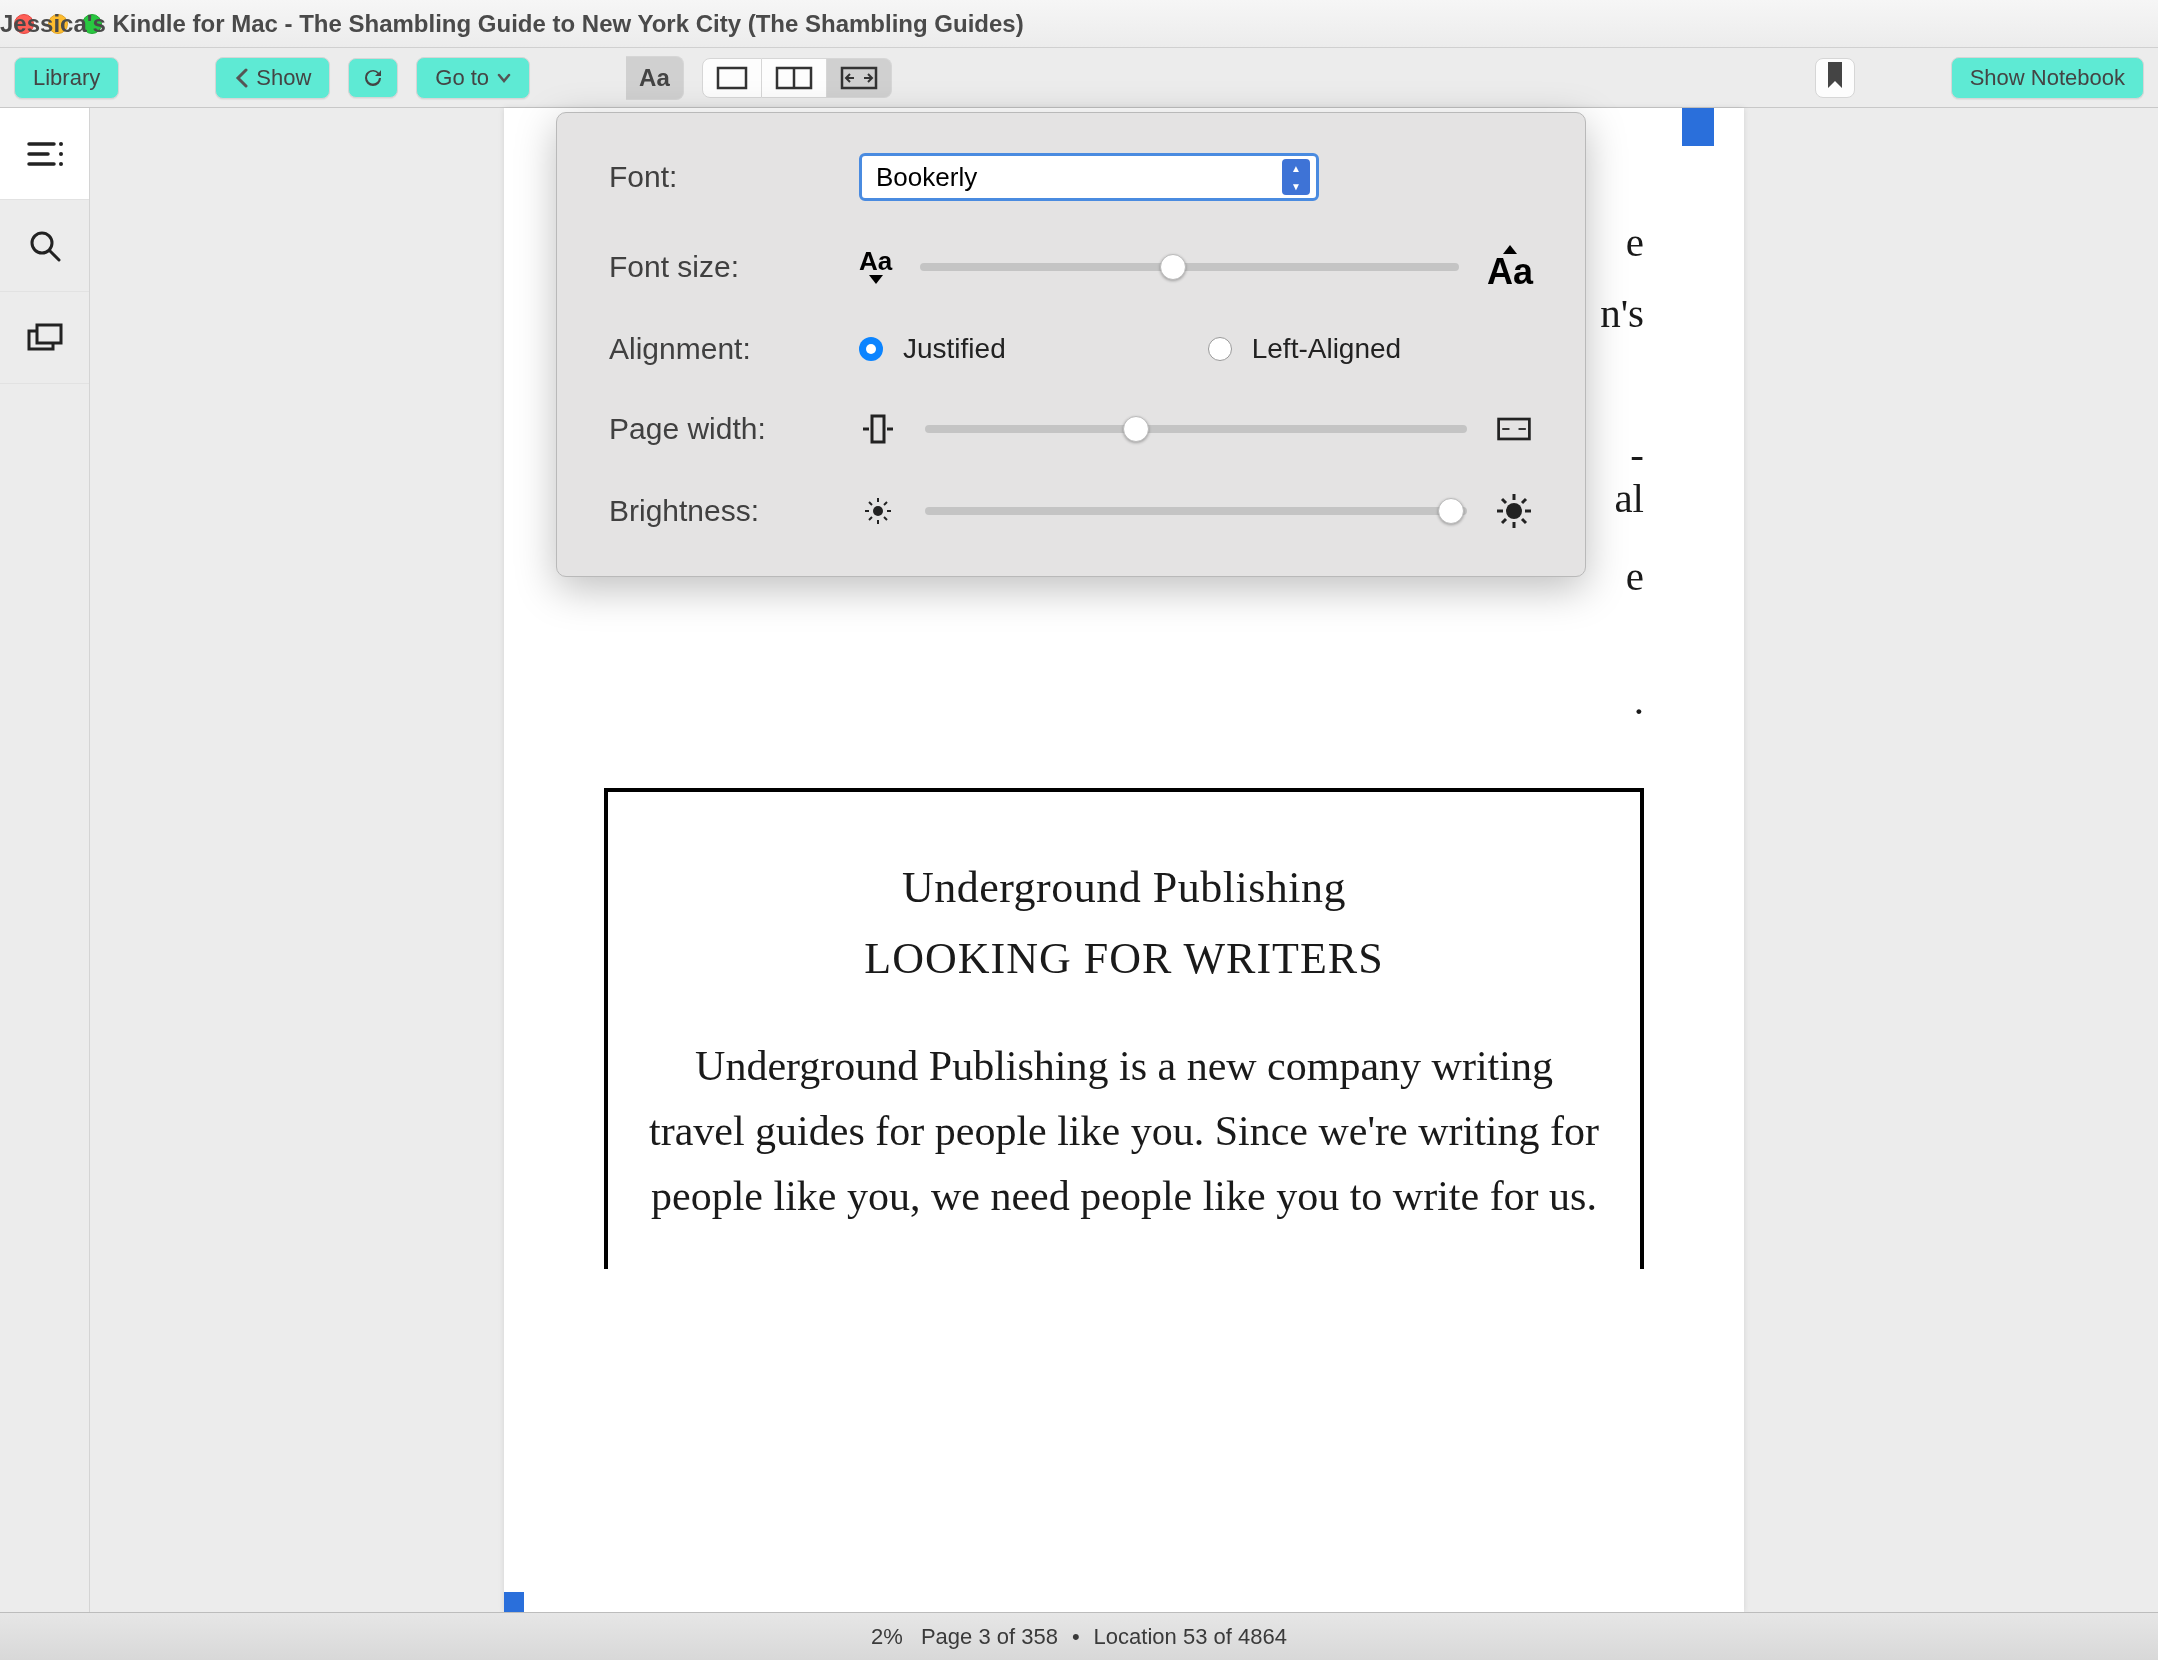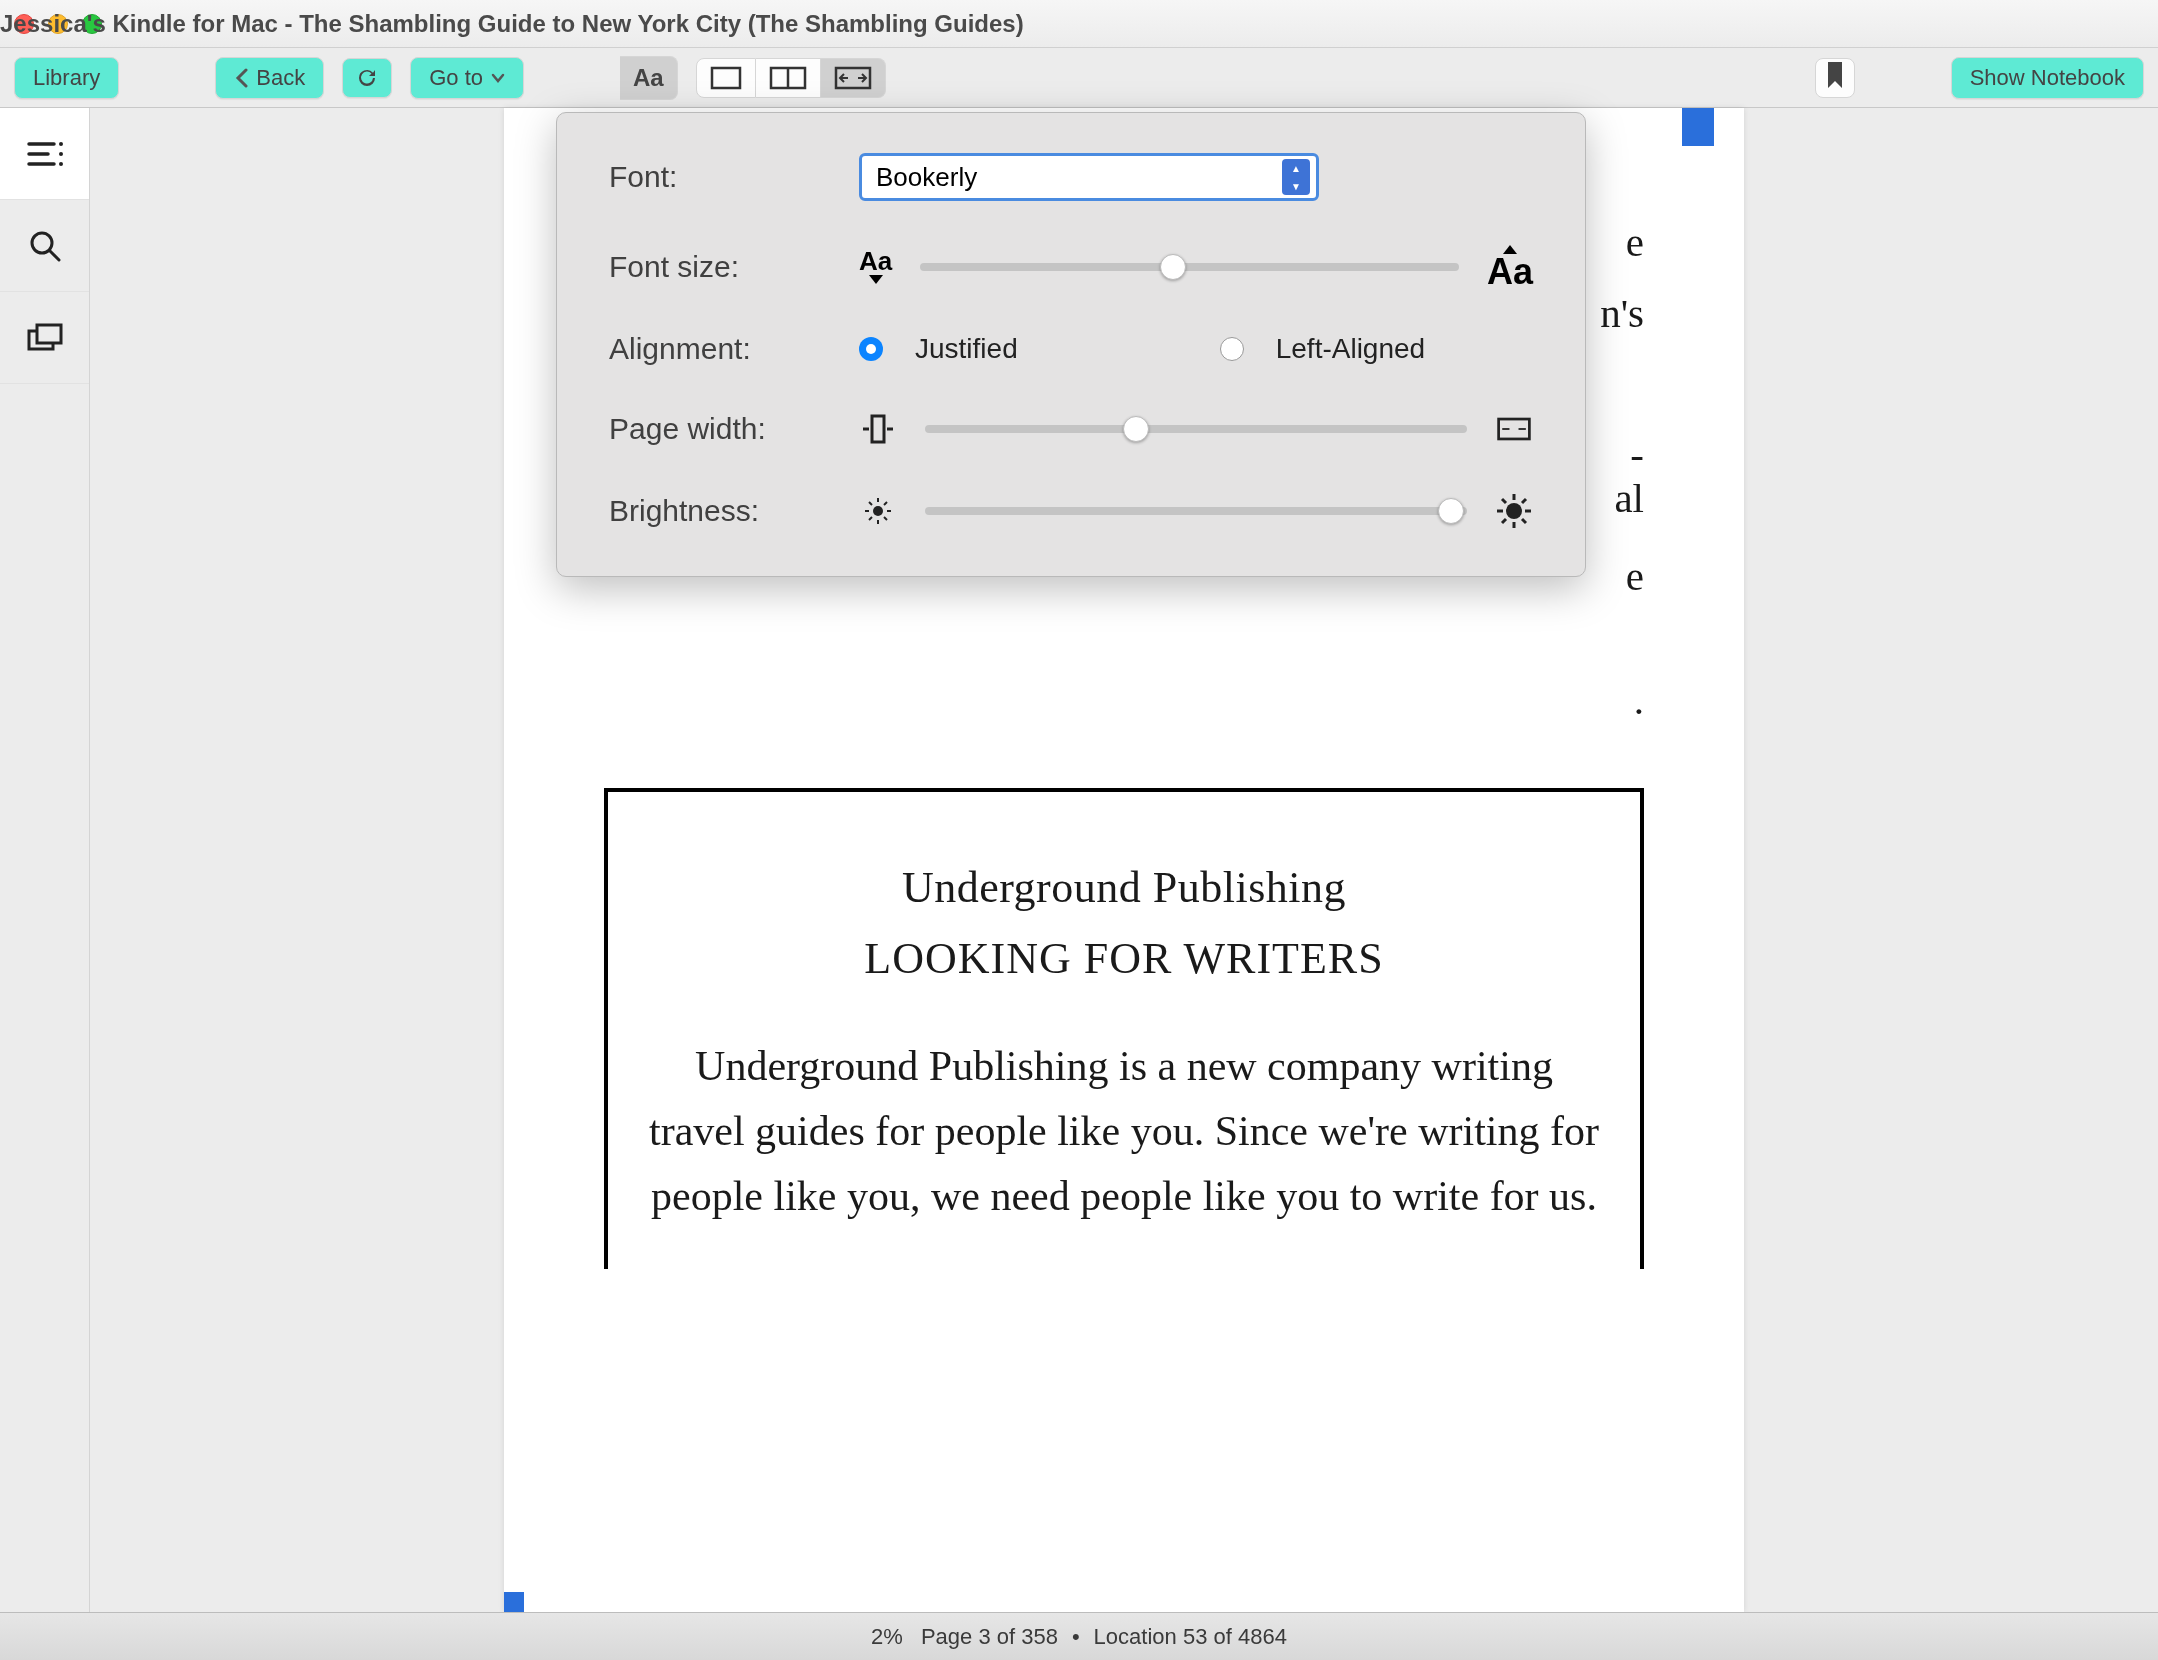--- a/index.html
+++ b/index.html
@@ -161,21 +161,21 @@
 .tri-dn { border-top:9px solid #000; margin-top:2px;}
 .slider-track {
   flex:1; height: 8px; background:#c4c4c4; border-radius:4px; position:relative;
 }
 .slider-thumb {
   position:absolute; top:50%; transform:translate(-50%,-50%);
   width:26px; height:26px; background:#fff; border:1px solid #bbb; border-radius:50%;
   box-shadow: 0 1px 3px rgba(0,0,0,0.3);
 }
 .radio-group { display:flex; gap: 56px; flex:1; }
-.radio-opt { display:flex; align-items:center; gap:32px; font-size:28px; color:#222; cursor:pointer;}
+.radio-opt { display:flex; align-items:center; gap:20px; font-size:28px; color:#222; cursor:pointer;}
 .radio-outer { width:24px; height:24px; border-radius:50%; border:1px solid #999; background:#fff; display:flex;align-items:center;justify-content:center;}
 .radio-outer.checked { border:none; background:#0b84ff;}
 .radio-inner { width:10px; height:10px; border-radius:50%; background:#fff;}
 .pw-ic { width:38px; height:38px; display:flex;align-items:center;justify-content:center;}
 .color-btns { display:flex; gap: 24px; flex:1; }
 .color-btn {
   flex:1; height: 54px; border: 1px solid #888; font-size:28px;
   display:flex;align-items:center;justify-content:center; cursor:pointer;
 }
 .color-btn.white { background:#fff; color:#000;}
@@ -199,21 +199,21 @@
 
 <div class="toolbar">
   <button class="btn">Library</button>
   <div style="width:60px"></div>
   <button class="btn">
     <span>
       <svg width="14" height="20" viewBox="0 0 14 20">
           <path d="M12 2 L4 10 L12 18" stroke="#555" stroke-width="3" fill="none" stroke-linecap="round"></path>
         </svg>
     </span>
-    <span>Back</span>
+    <span>Show</span>
   </button>
   <button class="btn icon-only">
     <span>
       <svg class="refresh-ic" viewBox="0 0 24 24">
           <path d="M4 12a8 8 0 0 1 14-5.3L20 4v6h-6l2.5-2.5A6 6 0 1 0 18 12h2a8 8 0 1 1-16 0z" fill="#444"></path>
         </svg>
     </span>
   </button>
   <button class="btn">
     <span>Go to</span>

